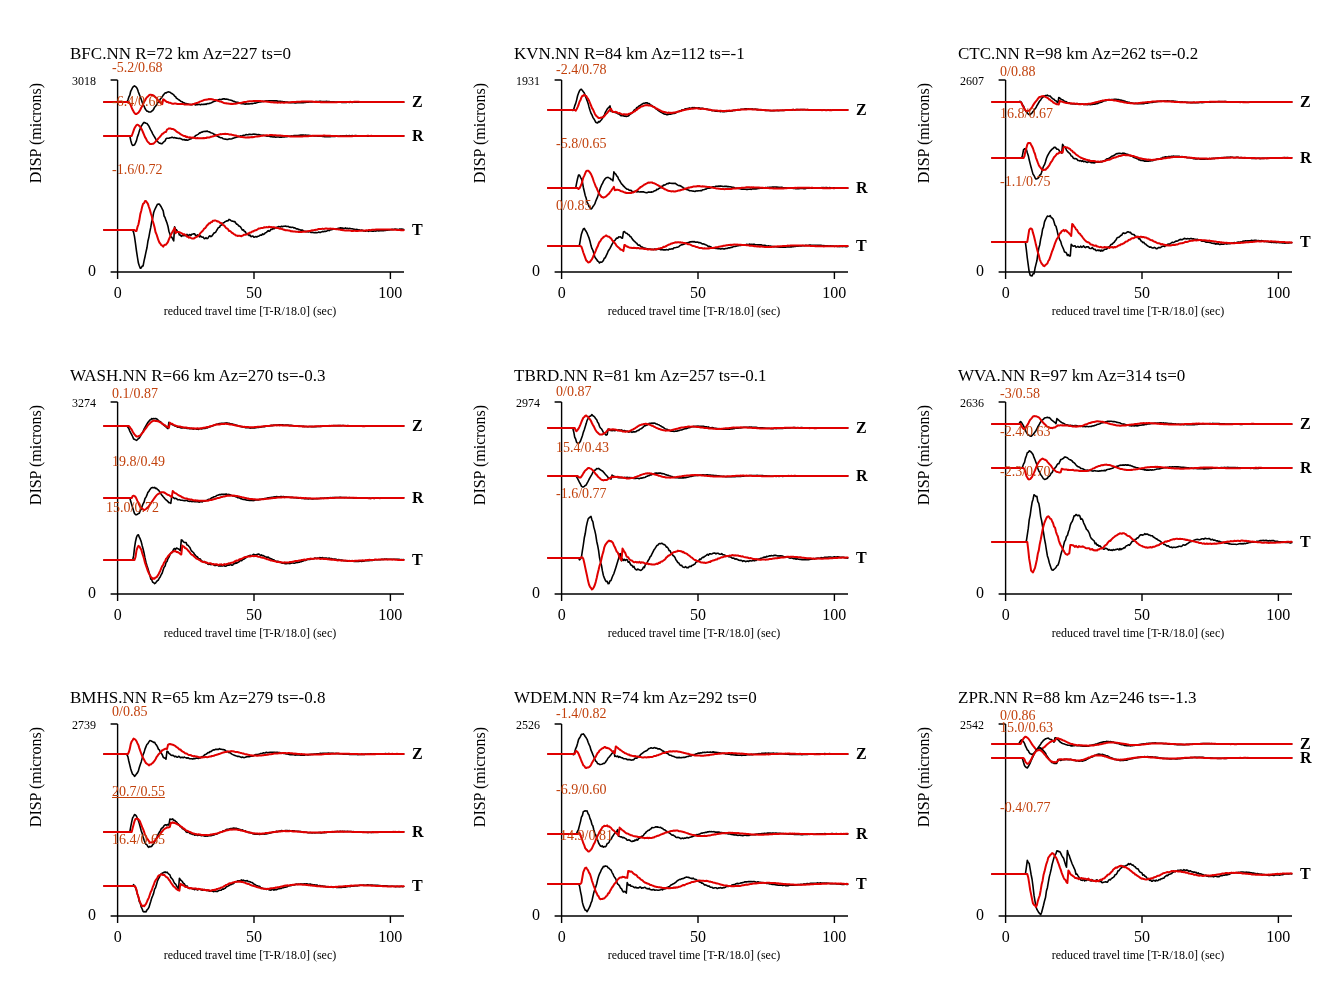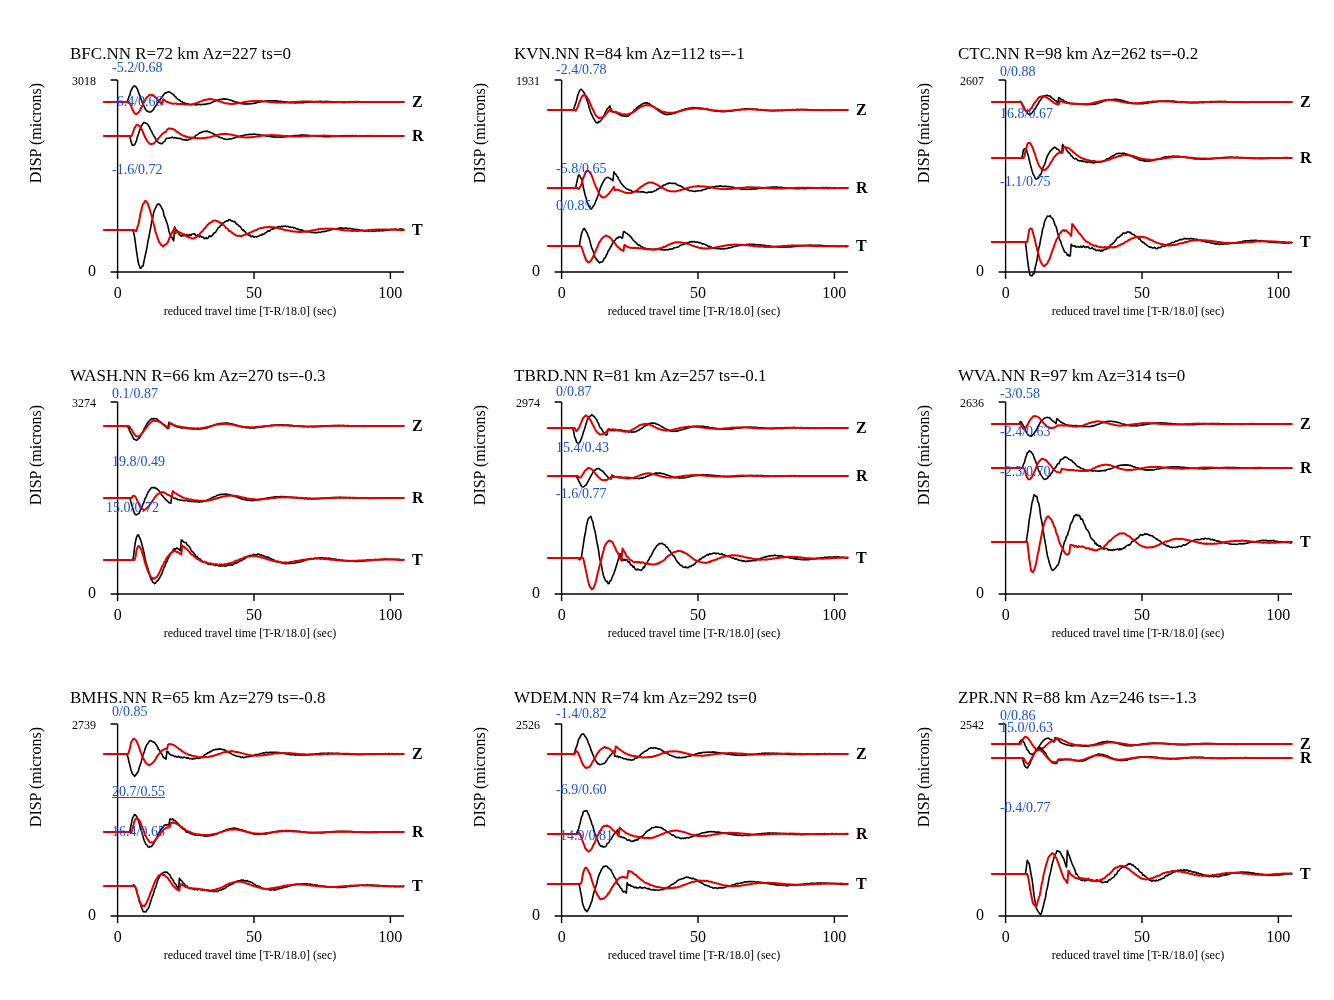--- a/index.html
+++ b/index.html
@@ -95,21 +95,21 @@
   }
   .comp-label {
     position: absolute;
     font-size: 16px;
     font-weight: bold;
     font-family: "Liberation Serif", serif;
   }
   .annot {
     position: absolute;
     font-size: 14px;
-    color: #1d4ed8;
+    color: #c2410c;
     font-family: "Liberation Serif", serif;
     white-space: nowrap;
   }
   .axis-line {
     stroke: #000000;
     stroke-width: 1.4;
     fill: none;
   }
   .trace-obs {
     stroke: #000000;
@@ -173,21 +173,21 @@
           <path d="M0.0 30.0 L1.0 30.0 L1.9 30.0 L2.9 29.9 L3.8 30.0 L4.8 30.0 L5.7 30.0 L6.7 30.0 L7.6 30.0 L8.6 30.1 L9.5 30.0 L10.5 30.0 L11.5 30.0 L12.4 30.1 L13.4 30.0 L14.3 30.1 L15.3 30.0 L16.2 30.0 L17.2 30.0 L18.1 30.0 L19.1 30.0 L20.0 30.0 L21.0 30.0 L22.0 30.0 L22.9 30.1 L23.9 30.0 L24.8 30.0 L25.8 29.9 L26.7 30.0 L27.7 30.6 L28.6 29.2 L29.6 27.1 L30.5 25.0 L31.5 21.8 L32.5 20.1 L33.4 17.4 L34.4 15.7 L35.3 15.7 L36.3 14.7 L37.2 15.6 L38.2 16.0 L39.1 17.6 L40.1 18.9 L41.0 20.5 L42.0 23.0 L43.0 25.4 L43.9 27.9 L44.9 29.4 L45.8 31.3 L46.8 33.7 L47.7 35.2 L48.7 36.2 L49.6 37.0 L50.6 38.1 L51.5 38.1 L52.5 37.8 L53.5 37.6 L54.4 37.3 L55.4 37.0 L56.3 36.2 L57.3 34.8 L58.2 33.8 L59.2 33.0 L60.1 31.7 L61.1 30.7 L62.0 29.3 L63.0 28.7 L64.0 31.4 L64.9 31.6 L65.9 32.1 L66.8 31.9 L67.8 31.8 L68.7 32.2 L69.7 32.8 L70.6 33.2 L71.6 33.0 L72.5 33.5 L73.5 34.1 L74.5 34.4 L75.4 34.3 L76.4 34.2 L77.3 34.6 L78.3 34.3 L79.2 34.8 L80.2 34.1 L81.1 33.8 L82.1 33.7 L83.0 33.1 L84.0 33.0 L85.0 32.2 L85.9 31.6 L86.9 31.3 L87.8 30.1 L88.8 29.9 L89.7 28.8 L90.7 28.2 L91.6 27.9 L92.6 26.9 L93.5 26.5 L94.5 26.3 L95.5 25.8 L96.4 25.4 L97.4 25.2 L98.3 25.2 L99.3 25.0 L100.2 25.5 L101.2 25.4 L102.1 25.6 L103.1 25.8 L104.0 26.1 L105.0 26.7 L106.0 26.9 L106.9 27.6 L107.9 28.3 L108.8 28.5 L109.8 29.3 L110.7 29.5 L111.7 30.2 L112.6 30.6 L113.6 31.3 L114.5 31.5 L115.5 32.0 L116.5 32.1 L117.4 32.2 L118.4 32.5 L119.3 33.0 L120.3 32.6 L121.2 32.7 L122.2 32.8 L123.1 33.0 L124.1 32.8 L125.0 32.7 L126.0 32.5 L127.0 32.4 L127.9 32.2 L128.9 32.0 L129.8 31.6 L130.8 31.6 L131.7 31.3 L132.7 31.1 L133.6 30.7 L134.6 30.3 L135.5 30.3 L136.5 29.9 L137.5 29.8 L138.4 29.6 L139.4 29.2 L140.3 29.3 L141.3 29.1 L142.2 29.0 L143.2 28.6 L144.1 28.7 L145.1 28.7 L146.0 28.4 L147.0 28.4 L148.0 28.3 L148.9 28.3 L149.9 28.4 L150.8 28.7 L151.8 28.7 L152.7 28.9 L153.7 28.7 L154.6 28.7 L155.6 28.8 L156.5 29.0 L157.5 29.1 L158.5 29.4 L159.4 29.4 L160.4 29.6 L161.3 29.9 L162.3 29.8 L163.2 29.9 L164.2 30.3 L165.1 30.4 L166.1 30.5 L167.0 30.4 L168.0 30.5 L169.0 30.6 L169.9 30.7 L170.9 30.9 L171.8 30.8 L172.8 30.8 L173.7 31.0 L174.7 31.1 L175.6 30.9 L176.6 31.0 L177.5 31.0 L178.5 30.8 L179.5 30.8 L180.4 30.8 L181.4 30.6 L182.3 30.7 L183.3 30.7 L184.2 30.4 L185.2 30.3 L186.1 30.3 L187.1 30.2 L188.0 30.1 L189.0 30.0 L190.0 29.8 L190.9 29.9 L191.9 29.8 L192.8 29.7 L193.8 29.6 L194.7 29.5 L195.7 29.6 L196.6 29.5 L197.6 29.4 L198.5 29.4 L199.5 29.3 L200.5 29.3 L201.4 29.3 L202.4 29.3 L203.3 29.3 L204.3 29.4 L205.2 29.4 L206.2 29.6 L207.1 29.6 L208.1 29.5 L209.0 29.7 L210.0 29.8 L211.0 29.8 L211.9 29.8 L212.9 29.8 L213.8 30.0 L214.8 30.1 L215.7 30.1 L216.7 30.2 L217.6 30.1 L218.6 30.2 L219.5 30.2 L220.5 30.3 L221.5 30.4 L222.4 30.4 L223.4 30.4 L224.3 30.4 L225.3 30.4 L226.2 30.4 L227.2 30.4 L228.1 30.4 L229.1 30.3 L230.0 30.3 L231.0 30.4 L232.0 30.3 L232.9 30.2 L233.9 30.2 L234.8 30.3 L235.8 30.2 L236.7 30.2 L237.7 30.1 L238.6 30.1 L239.6 30.1 L240.5 30.1 L241.5 29.9 L242.5 29.9 L243.4 29.9 L244.4 29.8 L245.3 29.8 L246.3 29.9 L247.2 29.9 L248.2 29.8 L249.1 29.8 L250.1 29.8 L251.0 29.8 L252.0 29.7 L253.0 29.7 L253.9 29.8 L254.9 29.8 L255.8 29.8 L256.8 29.7 L257.7 29.8 L258.7 29.8 L259.6 29.8 L260.6 29.9 L261.5 29.9 L262.5 29.9 L263.5 30.0 L264.4 30.0 L265.4 30.0 L266.3 30.0 L267.3 30.0 L268.2 30.0 L269.2 30.0 L270.1 30.1 L271.1 30.1 L272.0 30.1 L273.0 30.1 L274.0 30.2 L274.9 30.1 L275.9 30.1 L276.8 30.1 L277.8 30.2 L278.7 30.2 L279.7 30.1 L280.6 30.1 L281.6 30.2 L282.5 30.1 L283.5 30.2 L284.5 30.1 L285.4 30.1 L286.4 30.1 L287.3 30.0 L288.3 30.0 L289.2 30.1 L290.2 30.0 L291.1 30.0 L292.1 30.0 L293.0 30.0 L294.0 30.0 L295.0 30.0 L295.9 29.9 L296.9 29.9 L297.8 29.9 L298.8 29.9 L299.7 29.9" class="trace-syn"></path>
           <path d="M0.0 107.9 L1.0 107.9 L1.9 108.1 L2.9 108.0 L3.8 107.9 L4.8 107.9 L5.7 107.9 L6.7 108.0 L7.6 108.1 L8.6 108.0 L9.5 107.9 L10.5 107.9 L11.5 108.0 L12.4 108.1 L13.4 108.1 L14.3 108.1 L15.3 108.0 L16.2 108.1 L17.2 108.0 L18.1 108.0 L19.1 108.0 L20.0 107.9 L21.0 108.1 L22.0 108.1 L22.9 108.0 L23.9 108.0 L24.8 107.9 L25.8 108.1 L26.7 108.0 L27.7 107.9 L28.6 103.1 L29.6 98.5 L30.5 95.1 L31.5 95.0 L32.5 97.3 L33.4 98.8 L34.4 101.9 L35.3 107.2 L36.3 111.5 L37.2 115.4 L38.2 118.3 L39.1 122.4 L40.1 123.9 L41.0 126.7 L42.0 127.5 L43.0 129.0 L43.9 128.3 L44.9 126.6 L45.8 125.4 L46.8 123.9 L47.7 121.3 L48.7 118.9 L49.6 116.9 L50.6 113.4 L51.5 110.7 L52.5 107.6 L53.5 105.2 L54.4 103.7 L55.4 101.4 L56.3 99.9 L57.3 98.6 L58.2 97.7 L59.2 97.5 L60.1 97.4 L61.1 97.9 L62.0 98.3 L63.0 99.4 L64.0 99.6 L64.9 100.9 L65.9 91.8 L66.8 93.3 L67.8 94.1 L68.7 95.9 L69.7 96.8 L70.6 99.1 L71.6 100.5 L72.5 102.1 L73.5 103.8 L74.5 104.7 L75.4 105.9 L76.4 106.9 L77.3 107.8 L78.3 108.6 L79.2 109.3 L80.2 109.2 L81.1 110.1 L82.1 110.3 L83.0 110.2 L84.0 111.4 L85.0 111.5 L85.9 111.9 L86.9 111.4 L87.8 111.0 L88.8 112.0 L89.7 111.3 L90.7 111.8 L91.6 112.0 L92.6 111.9 L93.5 111.9 L94.5 111.9 L95.5 111.8 L96.4 112.3 L97.4 112.5 L98.3 112.8 L99.3 112.6 L100.2 112.1 L101.2 112.1 L102.1 112.2 L103.1 111.9 L104.0 112.1 L105.0 111.7 L106.0 111.1 L106.9 110.7 L107.9 110.5 L108.8 109.3 L109.8 109.5 L110.7 108.7 L111.7 108.0 L112.6 107.7 L113.6 106.4 L114.5 106.4 L115.5 105.1 L116.5 105.1 L117.4 104.8 L118.4 104.0 L119.3 103.6 L120.3 103.8 L121.2 102.9 L122.2 103.3 L123.1 103.2 L124.1 103.5 L125.0 103.3 L126.0 103.6 L127.0 103.3 L127.9 103.8 L128.9 104.5 L129.8 105.1 L130.8 105.6 L131.7 105.5 L132.7 106.0 L133.6 106.7 L134.6 107.0 L135.5 108.2 L136.5 108.2 L137.5 109.2 L138.4 109.4 L139.4 109.7 L140.3 110.0 L141.3 110.6 L142.2 110.8 L143.2 110.8 L144.1 111.0 L145.1 111.1 L146.0 111.3 L147.0 111.5 L148.0 110.9 L148.9 111.0 L149.9 110.9 L150.8 110.8 L151.8 110.8 L152.7 110.5 L153.7 110.6 L154.6 109.7 L155.6 109.7 L156.5 109.5 L157.5 109.1 L158.5 109.0 L159.4 108.2 L160.4 108.3 L161.3 108.2 L162.3 108.0 L163.2 107.5 L164.2 107.1 L165.1 106.7 L166.1 107.0 L167.0 106.8 L168.0 106.2 L169.0 106.2 L169.9 106.2 L170.9 106.0 L171.8 106.3 L172.8 105.9 L173.7 106.2 L174.7 106.4 L175.6 106.5 L176.6 106.3 L177.5 106.4 L178.5 106.4 L179.5 106.6 L180.4 106.5 L181.4 106.7 L182.3 106.8 L183.3 107.0 L184.2 107.3 L185.2 107.4 L186.1 107.6 L187.1 108.0 L188.0 108.2 L189.0 108.1 L190.0 108.4 L190.9 108.5 L191.9 108.7 L192.8 108.9 L193.8 109.1 L194.7 109.0 L195.7 109.1 L196.6 109.2 L197.6 109.2 L198.5 109.4 L199.5 109.4 L200.5 109.3 L201.4 109.3 L202.4 109.1 L203.3 109.4 L204.3 108.9 L205.2 108.9 L206.2 108.9 L207.1 108.7 L208.1 108.9 L209.0 108.8 L210.0 108.4 L211.0 108.5 L211.9 108.2 L212.9 108.3 L213.8 108.1 L214.8 108.1 L215.7 107.9 L216.7 107.9 L217.6 107.5 L218.6 107.7 L219.5 107.4 L220.5 107.6 L221.5 107.4 L222.4 107.4 L223.4 107.2 L224.3 107.1 L225.3 107.1 L226.2 107.0 L227.2 107.0 L228.1 107.1 L229.1 107.1 L230.0 107.4 L231.0 107.3 L232.0 107.5 L232.9 107.4 L233.9 107.4 L234.8 107.6 L235.8 107.7 L236.7 107.7 L237.7 107.7 L238.6 108.0 L239.6 107.8 L240.5 108.0 L241.5 108.0 L242.5 108.2 L243.4 108.3 L244.4 108.3 L245.3 108.4 L246.3 108.3 L247.2 108.6 L248.2 108.4 L249.1 108.6 L250.1 108.6 L251.0 108.6 L252.0 108.5 L253.0 108.5 L253.9 108.5 L254.9 108.4 L255.8 108.6 L256.8 108.5 L257.7 108.6 L258.7 108.3 L259.6 108.2 L260.6 108.3 L261.5 108.2 L262.5 108.2 L263.5 108.0 L264.4 108.1 L265.4 108.2 L266.3 108.0 L267.3 108.0 L268.2 107.9 L269.2 108.0 L270.1 107.8 L271.1 107.9 L272.0 107.7 L273.0 107.8 L274.0 107.6 L274.9 107.8 L275.9 107.6 L276.8 107.7 L277.8 107.6 L278.7 107.6 L279.7 107.7 L280.6 107.7 L281.6 107.6 L282.5 107.7 L283.5 107.7 L284.5 107.7 L285.4 107.8 L286.4 107.9 L287.3 107.8 L288.3 107.9 L289.2 107.9 L290.2 107.9 L291.1 108.0 L292.1 107.9 L293.0 107.9 L294.0 108.0 L295.0 108.0 L295.9 108.2 L296.9 108.1 L297.8 108.2 L298.8 108.0 L299.7 108.1" class="trace-obs"></path>
           <path d="M0.0 108.1 L1.0 108.0 L1.9 108.0 L2.9 107.9 L3.8 108.0 L4.8 108.1 L5.7 108.0 L6.7 108.0 L7.6 107.9 L8.6 108.0 L9.5 108.0 L10.5 108.0 L11.5 108.0 L12.4 108.0 L13.4 107.9 L14.3 107.9 L15.3 108.1 L16.2 108.0 L17.2 108.0 L18.1 108.0 L19.1 108.0 L20.0 108.0 L21.0 108.0 L22.0 108.0 L22.9 108.0 L23.9 108.0 L24.8 108.0 L25.8 108.0 L26.7 108.0 L27.7 107.9 L28.6 108.0 L29.6 108.0 L30.5 109.0 L31.5 108.2 L32.5 106.3 L33.4 104.4 L34.4 100.9 L35.3 97.6 L36.3 95.6 L37.2 93.4 L38.2 91.1 L39.1 90.8 L40.1 90.7 L41.0 91.3 L42.0 92.7 L43.0 94.1 L43.9 96.1 L44.9 98.7 L45.8 101.5 L46.8 104.0 L47.7 106.4 L48.7 108.1 L49.6 110.3 L50.6 112.5 L51.5 114.5 L52.5 115.4 L53.5 117.0 L54.4 117.1 L55.4 117.7 L56.3 117.2 L57.3 116.9 L58.2 116.2 L59.2 115.3 L60.1 114.3 L61.1 113.7 L62.0 112.1 L63.0 111.1 L64.0 109.4 L64.9 108.4 L65.9 106.9 L66.8 110.2 L67.8 110.0 L68.7 109.7 L69.7 109.8 L70.6 110.1 L71.6 110.3 L72.5 111.1 L73.5 111.3 L74.5 111.5 L75.4 111.9 L76.4 112.5 L77.3 112.5 L78.3 113.0 L79.2 112.9 L80.2 113.1 L81.1 112.9 L82.1 112.8 L83.0 113.0 L84.0 112.5 L85.0 112.5 L85.9 112.1 L86.9 111.4 L87.8 111.2 L88.8 110.3 L89.7 109.8 L90.7 108.7 L91.6 108.2 L92.6 107.0 L93.5 106.8 L94.5 105.9 L95.5 105.4 L96.4 104.5 L97.4 104.2 L98.3 103.7 L99.3 103.1 L100.2 102.5 L101.2 102.7 L102.1 102.5 L103.1 102.5 L104.0 102.4 L105.0 103.1 L106.0 103.2 L106.9 103.6 L107.9 104.1 L108.8 104.6 L109.8 105.1 L110.7 105.8 L111.7 106.2 L112.6 106.5 L113.6 107.4 L114.5 108.1 L115.5 108.2 L116.5 109.2 L117.4 109.3 L118.4 110.0 L119.3 110.3 L120.3 110.8 L121.2 111.0 L122.2 111.1 L123.1 111.4 L124.1 111.2 L125.0 111.2 L126.0 111.5 L127.0 111.5 L127.9 111.2 L128.9 111.0 L129.8 110.7 L130.8 110.4 L131.7 110.5 L132.7 110.0 L133.6 109.9 L134.6 109.5 L135.5 109.4 L136.5 109.0 L137.5 108.8 L138.4 108.2 L139.4 108.3 L140.3 107.6 L141.3 107.7 L142.2 107.3 L143.2 107.3 L144.1 107.1 L145.1 106.6 L146.0 106.5 L147.0 106.5 L148.0 106.6 L148.9 106.3 L149.9 106.1 L150.8 106.3 L151.8 106.1 L152.7 106.4 L153.7 106.4 L154.6 106.3 L155.6 106.4 L156.5 106.4 L157.5 106.7 L158.5 106.7 L159.4 106.9 L160.4 107.0 L161.3 107.1 L162.3 107.3 L163.2 107.5 L164.2 107.6 L165.1 107.8 L166.1 107.9 L167.0 108.1 L168.0 108.4 L169.0 108.5 L169.9 108.6 L170.9 108.8 L171.8 108.7 L172.8 108.9 L173.7 108.9 L174.7 108.9 L175.6 109.0 L176.6 109.2 L177.5 109.1 L178.5 109.1 L179.5 109.1 L180.4 109.0 L181.4 108.9 L182.3 109.1 L183.3 108.9 L184.2 108.8 L185.2 108.6 L186.1 108.6 L187.1 108.5 L188.0 108.5 L189.0 108.2 L190.0 108.2 L190.9 108.1 L191.9 108.0 L192.8 108.0 L193.8 107.7 L194.7 107.8 L195.7 107.7 L196.6 107.7 L197.6 107.5 L198.5 107.3 L199.5 107.3 L200.5 107.3 L201.4 107.2 L202.4 107.4 L203.3 107.2 L204.3 107.4 L205.2 107.2 L206.2 107.4 L207.1 107.4 L208.1 107.4 L209.0 107.5 L210.0 107.4 L211.0 107.5 L211.9 107.7 L212.9 107.7 L213.8 107.7 L214.8 107.7 L215.7 107.9 L216.7 108.0 L217.6 108.0 L218.6 108.0 L219.5 108.0 L220.5 108.1 L221.5 108.3 L222.4 108.2 L223.4 108.3 L224.3 108.2 L225.3 108.4 L226.2 108.4 L227.2 108.3 L228.1 108.4 L229.1 108.4 L230.0 108.5 L231.0 108.4 L232.0 108.4 L232.9 108.3 L233.9 108.4 L234.8 108.3 L235.8 108.4 L236.7 108.3 L237.7 108.3 L238.6 108.3 L239.6 108.1 L240.5 108.1 L241.5 108.0 L242.5 108.1 L243.4 108.1 L244.4 108.0 L245.3 107.9 L246.3 108.0 L247.2 107.8 L248.2 107.9 L249.1 107.8 L250.1 107.7 L251.0 107.8 L252.0 107.7 L253.0 107.7 L253.9 107.7 L254.9 107.8 L255.8 107.7 L256.8 107.8 L257.7 107.7 L258.7 107.8 L259.6 107.8 L260.6 107.8 L261.5 107.8 L262.5 107.9 L263.5 107.8 L264.4 107.8 L265.4 107.9 L266.3 107.9 L267.3 107.9 L268.2 108.0 L269.2 108.0 L270.1 108.0 L271.1 108.0 L272.0 108.0 L273.0 108.1 L274.0 108.1 L274.9 108.2 L275.9 108.1 L276.8 108.2 L277.8 108.1 L278.7 108.2 L279.7 108.2 L280.6 108.1 L281.6 108.2 L282.5 108.2 L283.5 108.1 L284.5 108.1 L285.4 108.2 L286.4 108.2 L287.3 108.1 L288.3 108.1 L289.2 108.0 L290.2 108.1 L291.1 108.1 L292.1 108.0 L293.0 108.1 L294.0 108.1 L295.0 108.0 L295.9 107.9 L296.9 107.9 L297.8 108.0 L298.8 108.0 L299.7 107.9" class="trace-syn"></path>
           <path d="M0.0 165.9 L1.0 166.0 L1.9 166.1 L2.9 166.0 L3.8 166.1 L4.8 165.9 L5.7 166.0 L6.7 166.0 L7.6 166.1 L8.6 165.9 L9.5 166.0 L10.5 166.1 L11.5 166.1 L12.4 166.0 L13.4 166.0 L14.3 166.0 L15.3 166.1 L16.2 166.0 L17.2 166.1 L18.1 166.0 L19.1 165.9 L20.0 166.0 L21.0 165.9 L22.0 166.0 L22.9 166.0 L23.9 166.0 L24.8 166.0 L25.8 166.0 L26.7 166.1 L27.7 166.0 L28.6 166.0 L29.6 165.9 L30.5 165.9 L31.5 165.0 L32.5 158.8 L33.4 154.2 L34.4 151.3 L35.3 149.0 L36.3 148.4 L37.2 150.0 L38.2 151.5 L39.1 153.2 L40.1 155.7 L41.0 157.9 L42.0 161.3 L43.0 165.6 L43.9 168.4 L44.9 170.3 L45.8 173.2 L46.8 176.9 L47.7 178.4 L48.7 179.5 L49.6 181.0 L50.6 181.6 L51.5 183.0 L52.5 182.0 L53.5 182.3 L54.4 181.6 L55.4 180.5 L56.3 178.3 L57.3 177.7 L58.2 175.7 L59.2 173.7 L60.1 171.3 L61.1 169.8 L62.0 168.4 L63.0 166.4 L64.0 164.4 L64.9 162.9 L65.9 160.9 L66.8 160.6 L67.8 159.1 L68.7 158.1 L69.7 158.2 L70.6 156.9 L71.6 157.0 L72.5 156.8 L73.5 157.9 L74.5 158.1 L75.4 152.0 L76.4 151.5 L77.3 152.6 L78.3 153.3 L79.2 153.6 L80.2 154.8 L81.1 154.8 L82.1 156.5 L83.0 156.8 L84.0 158.6 L85.0 159.9 L85.9 160.9 L86.9 161.7 L87.8 162.6 L88.8 163.3 L89.7 164.7 L90.7 165.2 L91.6 165.1 L92.6 166.4 L93.5 167.2 L94.5 167.1 L95.5 168.2 L96.4 168.0 L97.4 168.2 L98.3 168.7 L99.3 168.9 L100.2 169.1 L101.2 169.0 L102.1 169.0 L103.1 169.5 L104.0 169.3 L105.0 169.6 L106.0 169.5 L106.9 168.9 L107.9 169.7 L108.8 169.5 L109.8 169.2 L110.7 169.1 L111.7 169.2 L112.6 169.8 L113.6 169.5 L114.5 169.8 L115.5 169.9 L116.5 169.9 L117.4 169.9 L118.4 169.6 L119.3 169.8 L120.3 169.9 L121.2 169.1 L122.2 169.3 L123.1 169.0 L124.1 168.7 L125.0 168.9 L126.0 167.8 L127.0 167.7 L127.9 167.5 L128.9 167.2 L129.8 167.1 L130.8 166.7 L131.7 165.7 L132.7 165.3 L133.6 164.7 L134.6 164.7 L135.5 164.3 L136.5 164.0 L137.5 163.4 L138.4 162.8 L139.4 163.1 L140.3 162.5 L141.3 162.3 L142.2 161.7 L143.2 161.9 L144.1 161.6 L145.1 162.0 L146.0 161.5 L147.0 162.2 L148.0 162.1 L148.9 162.3 L149.9 162.0 L150.8 162.8 L151.8 162.6 L152.7 162.9 L153.7 163.5 L154.6 164.0 L155.6 163.9 L156.5 164.3 L157.5 164.8 L158.5 165.1 L159.4 165.7 L160.4 166.6 L161.3 166.3 L162.3 166.7 L163.2 167.1 L164.2 167.8 L165.1 168.1 L166.1 167.9 L167.0 168.3 L168.0 168.5 L169.0 168.5 L169.9 168.6 L170.9 168.6 L171.8 168.8 L172.8 169.1 L173.7 168.8 L174.7 168.6 L175.6 169.0 L176.6 168.9 L177.5 168.5 L178.5 168.5 L179.5 168.4 L180.4 167.9 L181.4 167.9 L182.3 167.7 L183.3 167.3 L184.2 167.4 L185.2 166.7 L186.1 166.5 L187.1 166.4 L188.0 166.2 L189.0 165.9 L190.0 165.8 L190.9 165.6 L191.9 165.3 L192.8 165.4 L193.8 165.1 L194.7 164.8 L195.7 164.9 L196.6 164.8 L197.6 164.9 L198.5 164.3 L199.5 164.5 L200.5 164.6 L201.4 164.1 L202.4 164.5 L203.3 164.3 L204.3 164.5 L205.2 164.2 L206.2 164.4 L207.1 164.6 L208.1 164.7 L209.0 164.7 L210.0 164.9 L211.0 164.9 L211.9 164.9 L212.9 164.8 L213.8 165.1 L214.8 165.3 L215.7 165.6 L216.7 165.3 L217.6 165.6 L218.6 166.0 L219.5 166.0 L220.5 165.8 L221.5 166.3 L222.4 166.0 L223.4 166.4 L224.3 166.5 L225.3 166.6 L226.2 166.5 L227.2 166.7 L228.1 166.7 L229.1 166.9 L230.0 167.0 L231.0 167.1 L232.0 167.2 L232.9 167.1 L233.9 166.9 L234.8 167.2 L235.8 167.1 L236.7 166.9 L237.7 167.1 L238.6 167.0 L239.6 166.8 L240.5 166.9 L241.5 167.0 L242.5 166.9 L243.4 166.9 L244.4 166.6 L245.3 166.6 L246.3 166.5 L247.2 166.5 L248.2 166.2 L249.1 166.3 L250.1 166.1 L251.0 166.0 L252.0 165.8 L253.0 166.1 L253.9 165.7 L254.9 165.6 L255.8 165.7 L256.8 165.6 L257.7 165.3 L258.7 165.5 L259.6 165.5 L260.6 165.4 L261.5 165.1 L262.5 165.1 L263.5 165.4 L264.4 165.3 L265.4 165.4 L266.3 165.4 L267.3 165.2 L268.2 165.3 L269.2 165.4 L270.1 165.3 L271.1 165.2 L272.0 165.4 L273.0 165.4 L274.0 165.5 L274.9 165.7 L275.9 165.6 L276.8 165.7 L277.8 165.7 L278.7 165.9 L279.7 165.8 L280.6 166.0 L281.6 166.1 L282.5 165.9 L283.5 166.0 L284.5 166.1 L285.4 166.1 L286.4 166.4 L287.3 166.3 L288.3 166.3 L289.2 166.4 L290.2 166.5 L291.1 166.4 L292.1 166.6 L293.0 166.3 L294.0 166.6 L295.0 166.5 L295.9 166.5 L296.9 166.4 L297.8 166.6 L298.8 166.6 L299.7 166.4" class="trace-obs"></path>
           <path d="M0.0 165.9 L1.0 166.0 L1.9 166.0 L2.9 166.0 L3.8 166.0 L4.8 166.0 L5.7 166.0 L6.7 166.0 L7.6 166.1 L8.6 166.0 L9.5 166.0 L10.5 166.0 L11.5 166.0 L12.4 165.9 L13.4 166.0 L14.3 166.0 L15.3 166.0 L16.2 166.0 L17.2 166.0 L18.1 166.0 L19.1 166.0 L20.0 166.0 L21.0 166.0 L22.0 166.0 L22.9 165.9 L23.9 166.0 L24.8 166.0 L25.8 166.0 L26.7 166.0 L27.7 166.0 L28.6 166.0 L29.6 166.0 L30.5 166.0 L31.5 166.1 L32.5 166.0 L33.4 166.7 L34.4 169.5 L35.3 172.5 L36.3 175.2 L37.2 177.6 L38.2 180.4 L39.1 181.1 L40.1 182.5 L41.0 182.2 L42.0 181.8 L43.0 180.4 L43.9 179.3 L44.9 177.2 L45.8 175.0 L46.8 172.9 L47.7 170.8 L48.7 168.2 L49.6 166.6 L50.6 163.8 L51.5 162.0 L52.5 160.9 L53.5 159.0 L54.4 158.2 L55.4 157.2 L56.3 156.6 L57.3 156.0 L58.2 155.4 L59.2 156.2 L60.1 156.5 L61.1 156.8 L62.0 157.7 L63.0 158.3 L64.0 159.9 L64.9 161.2 L65.9 161.7 L66.8 163.1 L67.8 164.4 L68.7 165.9 L69.7 166.9 L70.6 167.5 L71.6 168.4 L72.5 169.5 L73.5 169.8 L74.5 170.1 L75.4 171.1 L76.4 164.9 L77.3 165.2 L78.3 166.3 L79.2 166.5 L80.2 167.0 L81.1 167.4 L82.1 167.8 L83.0 167.8 L84.0 168.0 L85.0 167.9 L85.9 167.8 L86.9 167.9 L87.8 168.1 L88.8 168.3 L89.7 168.0 L90.7 168.0 L91.6 168.6 L92.6 168.4 L93.5 168.2 L94.5 168.6 L95.5 168.8 L96.4 169.0 L97.4 168.9 L98.3 168.8 L99.3 169.4 L100.2 169.5 L101.2 169.2 L102.1 169.2 L103.1 169.6 L104.0 169.6 L105.0 169.5 L106.0 169.4 L106.9 169.6 L107.9 169.3 L108.8 169.1 L109.8 168.9 L110.7 168.5 L111.7 168.4 L112.6 168.1 L113.6 168.0 L114.5 167.7 L115.5 166.8 L116.5 166.9 L117.4 166.5 L118.4 166.0 L119.3 165.4 L120.3 164.9 L121.2 164.5 L122.2 164.3 L123.1 163.6 L124.1 163.6 L125.0 163.0 L126.0 162.9 L127.0 162.5 L127.9 162.3 L128.9 162.6 L129.8 162.2 L130.8 162.3 L131.7 162.5 L132.7 162.3 L133.6 162.7 L134.6 162.6 L135.5 162.9 L136.5 163.0 L137.5 163.2 L138.4 163.4 L139.4 164.0 L140.3 164.3 L141.3 164.2 L142.2 164.6 L143.2 165.1 L144.1 165.6 L145.1 166.0 L146.0 166.1 L147.0 166.4 L148.0 167.0 L148.9 167.1 L149.9 167.3 L150.8 167.7 L151.8 168.0 L152.7 168.0 L153.7 168.0 L154.6 168.4 L155.6 168.5 L156.5 168.3 L157.5 168.6 L158.5 168.6 L159.4 168.4 L160.4 168.2 L161.3 168.4 L162.3 168.0 L163.2 168.0 L164.2 168.1 L165.1 167.9 L166.1 167.7 L167.0 167.5 L168.0 167.2 L169.0 167.2 L169.9 167.0 L170.9 166.7 L171.8 166.6 L172.8 166.4 L173.7 166.2 L174.7 166.0 L175.6 165.7 L176.6 165.7 L177.5 165.6 L178.5 165.3 L179.5 165.2 L180.4 165.1 L181.4 165.1 L182.3 164.8 L183.3 165.0 L184.2 164.7 L185.2 164.8 L186.1 164.6 L187.1 164.6 L188.0 164.7 L189.0 164.6 L190.0 164.8 L190.9 164.7 L191.9 164.7 L192.8 164.7 L193.8 165.0 L194.7 165.0 L195.7 164.9 L196.6 165.0 L197.6 165.1 L198.5 165.3 L199.5 165.3 L200.5 165.3 L201.4 165.7 L202.4 165.7 L203.3 165.7 L204.3 165.8 L205.2 165.9 L206.2 166.2 L207.1 166.1 L208.1 166.3 L209.0 166.4 L210.0 166.3 L211.0 166.6 L211.9 166.7 L212.9 166.5 L213.8 166.6 L214.8 166.7 L215.7 166.8 L216.7 166.9 L217.6 166.9 L218.6 166.9 L219.5 167.0 L220.5 166.9 L221.5 166.8 L222.4 166.9 L223.4 166.9 L224.3 166.8 L225.3 166.7 L226.2 166.7 L227.2 166.6 L228.1 166.5 L229.1 166.5 L230.0 166.3 L231.0 166.4 L232.0 166.2 L232.9 166.2 L233.9 166.2 L234.8 166.1 L235.8 166.0 L236.7 165.9 L237.7 165.9 L238.6 165.9 L239.6 165.6 L240.5 165.8 L241.5 165.7 L242.5 165.5 L243.4 165.6 L244.4 165.4 L245.3 165.5 L246.3 165.5 L247.2 165.5 L248.2 165.5 L249.1 165.5 L250.1 165.4 L251.0 165.4 L252.0 165.6 L253.0 165.4 L253.9 165.6 L254.9 165.5 L255.8 165.6 L256.8 165.7 L257.7 165.7 L258.7 165.6 L259.6 165.8 L260.6 165.7 L261.5 165.7 L262.5 165.9 L263.5 166.0 L264.4 165.9 L265.4 166.0 L266.3 166.1 L267.3 166.2 L268.2 166.1 L269.2 166.2 L270.1 166.2 L271.1 166.2 L272.0 166.3 L273.0 166.3 L274.0 166.2 L274.9 166.3 L275.9 166.4 L276.8 166.3 L277.8 166.3 L278.7 166.3 L279.7 166.3 L280.6 166.3 L281.6 166.3 L282.5 166.3 L283.5 166.3 L284.5 166.3 L285.4 166.3 L286.4 166.3 L287.3 166.3 L288.3 166.1 L289.2 166.2 L290.2 166.2 L291.1 166.1 L292.1 166.0 L293.0 166.1 L294.0 166.1 L295.0 166.0 L295.9 166.1 L296.9 165.9 L297.8 165.9 L298.8 165.9 L299.7 165.9" class="trace-syn"></path>
         </svg>
       </div>
       <div class="comp-label" style="left: 412px; top: 69px;">Z</div>
       <div class="annot" style="left: 112px; top: 30px;">-2.4/0.78</div>
       <div class="comp-label" style="left: 412px; top: 147px;">R</div>
-      <div class="annot" style="left: 112px; top: 104px; margin-top: 25px;">-5.8/0.65</div>
+      <div class="annot" style="left: 112px; top: 104px;">-5.8/0.65</div>
       <div class="comp-label" style="left: 412px; top: 205px;">T</div>
       <div class="annot" style="left: 112px; top: 166px;">0/0.85</div>
     </div>
     <div class="panel">
       <div class="panel-title">CTC.NN R=98 km Az=262 ts=-0.2</div>
       <div class="ymax-label">2607</div>
       <div class="yzero-label">0</div>
       <div class="ylabel">DISP (microns)</div>
       <div class="xlabel">reduced travel time [T-R/18.0] (sec)</div>
       <div class="xtick-label" style="left: 117.636px;">0</div>
@@ -310,21 +310,21 @@
           <path d="M0.0 108.1 L1.0 108.0 L1.9 108.0 L2.9 108.0 L3.8 108.0 L4.8 107.9 L5.7 108.1 L6.7 107.9 L7.6 108.0 L8.6 108.0 L9.5 108.1 L10.5 108.0 L11.5 108.1 L12.4 108.0 L13.4 108.0 L14.3 108.0 L15.3 108.0 L16.2 107.9 L17.2 108.0 L18.1 108.0 L19.1 107.9 L20.0 108.0 L21.0 108.1 L22.0 108.0 L22.9 108.0 L23.9 108.0 L24.8 108.0 L25.8 108.0 L26.7 108.0 L27.7 108.0 L28.6 104.3 L29.6 100.6 L30.5 97.2 L31.5 94.9 L32.5 94.7 L33.4 94.6 L34.4 95.3 L35.3 96.3 L36.3 98.3 L37.2 100.6 L38.2 103.2 L39.1 105.2 L40.1 107.9 L41.0 110.7 L42.0 112.3 L43.0 114.6 L43.9 115.5 L44.9 117.2 L45.8 118.3 L46.8 118.4 L47.7 118.3 L48.7 118.5 L49.6 118.0 L50.6 117.0 L51.5 116.1 L52.5 114.5 L53.5 113.3 L54.4 112.2 L55.4 111.3 L56.3 110.0 L57.3 108.2 L58.2 107.6 L59.2 106.0 L60.1 105.2 L61.1 104.5 L62.0 104.1 L63.0 103.3 L64.0 103.6 L64.9 103.3 L65.9 102.9 L66.8 98.8 L67.8 99.0 L68.7 98.3 L69.7 98.9 L70.6 98.8 L71.6 99.4 L72.5 99.6 L73.5 100.4 L74.5 100.9 L75.4 101.2 L76.4 102.2 L77.3 102.6 L78.3 103.4 L79.2 104.3 L80.2 104.7 L81.1 105.5 L82.1 106.4 L83.0 106.7 L84.0 107.1 L85.0 107.7 L85.9 108.0 L86.9 108.4 L87.8 109.0 L88.8 109.4 L89.7 109.5 L90.7 109.9 L91.6 110.0 L92.6 110.3 L93.5 110.4 L94.5 110.2 L95.5 110.6 L96.4 110.6 L97.4 111.0 L98.3 110.9 L99.3 111.1 L100.2 111.1 L101.2 111.1 L102.1 111.0 L103.1 111.1 L104.0 111.2 L105.0 111.1 L106.0 110.8 L106.9 110.5 L107.9 110.4 L108.8 110.2 L109.8 110.1 L110.7 110.0 L111.7 109.7 L112.6 109.6 L113.6 109.4 L114.5 109.0 L115.5 108.6 L116.5 108.2 L117.4 108.1 L118.4 107.8 L119.3 107.3 L120.3 107.2 L121.2 106.6 L122.2 106.4 L123.1 106.3 L124.1 106.2 L125.0 105.8 L126.0 105.7 L127.0 105.4 L127.9 105.7 L128.9 105.4 L129.8 105.5 L130.8 105.6 L131.7 105.6 L132.7 105.6 L133.6 105.7 L134.6 106.1 L135.5 105.9 L136.5 106.4 L137.5 106.6 L138.4 106.8 L139.4 106.9 L140.3 107.0 L141.3 107.5 L142.2 107.8 L143.2 107.8 L144.1 108.3 L145.1 108.4 L146.0 108.6 L147.0 108.7 L148.0 109.0 L148.9 109.2 L149.9 109.2 L150.8 109.5 L151.8 109.4 L152.7 109.5 L153.7 109.6 L154.6 109.7 L155.6 109.6 L156.5 109.7 L157.5 109.7 L158.5 109.4 L159.4 109.6 L160.4 109.4 L161.3 109.1 L162.3 109.1 L163.2 109.0 L164.2 109.0 L165.1 108.8 L166.1 108.6 L167.0 108.5 L168.0 108.2 L169.0 108.2 L169.9 108.1 L170.9 107.9 L171.8 107.7 L172.8 107.6 L173.7 107.7 L174.7 107.5 L175.6 107.3 L176.6 107.4 L177.5 107.3 L178.5 107.3 L179.5 107.0 L180.4 107.1 L181.4 107.2 L182.3 107.1 L183.3 107.2 L184.2 107.2 L185.2 107.2 L186.1 107.1 L187.1 107.1 L188.0 107.3 L189.0 107.4 L190.0 107.3 L190.9 107.4 L191.9 107.5 L192.8 107.6 L193.8 107.8 L194.7 107.8 L195.7 107.7 L196.6 107.8 L197.6 107.9 L198.5 108.1 L199.5 108.2 L200.5 108.1 L201.4 108.3 L202.4 108.3 L203.3 108.4 L204.3 108.5 L205.2 108.5 L206.2 108.5 L207.1 108.4 L208.1 108.6 L209.0 108.6 L210.0 108.6 L211.0 108.5 L211.9 108.6 L212.9 108.4 L213.8 108.4 L214.8 108.4 L215.7 108.5 L216.7 108.3 L217.6 108.4 L218.6 108.3 L219.5 108.3 L220.5 108.1 L221.5 108.3 L222.4 108.2 L223.4 108.0 L224.3 108.0 L225.3 108.1 L226.2 107.9 L227.2 107.9 L228.1 107.8 L229.1 107.8 L230.0 107.9 L231.0 107.7 L232.0 107.7 L232.9 107.7 L233.9 107.6 L234.8 107.7 L235.8 107.7 L236.7 107.6 L237.7 107.7 L238.6 107.6 L239.6 107.8 L240.5 107.7 L241.5 107.7 L242.5 107.7 L243.4 107.7 L244.4 107.7 L245.3 107.8 L246.3 107.8 L247.2 107.8 L248.2 107.9 L249.1 107.9 L250.1 108.0 L251.0 108.0 L252.0 107.9 L253.0 108.0 L253.9 108.0 L254.9 108.1 L255.8 108.0 L256.8 108.1 L257.7 108.1 L258.7 108.2 L259.6 108.1 L260.6 108.2 L261.5 108.2 L262.5 108.2 L263.5 108.2 L264.4 108.2 L265.4 108.2 L266.3 108.2 L267.3 108.2 L268.2 108.1 L269.2 108.1 L270.1 108.2 L271.1 108.1 L272.0 108.2 L273.0 108.1 L274.0 108.2 L274.9 108.1 L275.9 108.0 L276.8 108.0 L277.8 108.1 L278.7 108.0 L279.7 108.0 L280.6 108.0 L281.6 108.0 L282.5 107.9 L283.5 108.0 L284.5 107.9 L285.4 107.9 L286.4 107.9 L287.3 107.9 L288.3 107.9 L289.2 107.8 L290.2 107.9 L291.1 107.8 L292.1 107.9 L293.0 107.9 L294.0 107.9 L295.0 107.8 L295.9 107.9 L296.9 107.9 L297.8 107.9 L298.8 107.9 L299.7 107.9" class="trace-syn"></path>
           <path d="M0.0 162.0 L1.0 162.0 L1.9 162.1 L2.9 161.9 L3.8 162.1 L4.8 161.9 L5.7 161.9 L6.7 161.9 L7.6 162.0 L8.6 161.9 L9.5 161.9 L10.5 162.0 L11.5 161.9 L12.4 162.0 L13.4 161.9 L14.3 162.0 L15.3 162.0 L16.2 162.1 L17.2 162.1 L18.1 161.9 L19.1 162.1 L20.0 162.0 L21.0 162.1 L22.0 162.0 L22.9 161.9 L23.9 162.1 L24.8 162.1 L25.8 162.1 L26.7 162.0 L27.7 161.9 L28.6 162.1 L29.6 160.7 L30.5 161.7 L31.5 163.5 L32.5 166.6 L33.4 170.0 L34.4 172.9 L35.3 177.7 L36.3 179.4 L37.2 183.0 L38.2 185.0 L39.1 187.6 L40.1 187.9 L41.0 187.6 L42.0 188.0 L43.0 185.9 L43.9 185.0 L44.9 183.4 L45.8 180.4 L46.8 177.3 L47.7 174.1 L48.7 171.8 L49.6 169.4 L50.6 165.1 L51.5 163.8 L52.5 160.6 L53.5 156.8 L54.4 154.8 L55.4 153.3 L56.3 150.7 L57.3 149.9 L58.2 149.2 L59.2 148.7 L60.1 148.3 L61.1 147.9 L62.0 148.6 L63.0 148.1 L64.0 149.2 L64.9 150.1 L65.9 150.8 L66.8 153.4 L67.8 154.5 L68.7 155.5 L69.7 157.6 L70.6 159.3 L71.6 160.2 L72.5 161.7 L73.5 163.6 L74.5 165.2 L75.4 154.3 L76.4 155.8 L77.3 156.5 L78.3 157.5 L79.2 159.1 L80.2 159.6 L81.1 161.2 L82.1 162.4 L83.0 161.9 L84.0 163.7 L85.0 164.4 L85.9 164.1 L86.9 164.4 L87.8 164.5 L88.8 165.1 L89.7 165.1 L90.7 165.7 L91.6 164.7 L92.6 165.4 L93.5 166.0 L94.5 165.4 L95.5 165.1 L96.4 165.4 L97.4 165.8 L98.3 166.3 L99.3 166.1 L100.2 165.5 L101.2 166.1 L102.1 166.4 L103.1 166.0 L104.0 166.6 L105.0 166.9 L106.0 167.1 L106.9 166.7 L107.9 166.9 L108.8 167.3 L109.8 167.7 L110.7 166.7 L111.7 167.5 L112.6 167.4 L113.6 167.4 L114.5 166.7 L115.5 166.3 L116.5 166.3 L117.4 166.1 L118.4 164.9 L119.3 165.2 L120.3 164.6 L121.2 164.3 L122.2 163.0 L123.1 162.6 L124.1 162.1 L125.0 161.5 L126.0 160.8 L127.0 160.8 L127.9 159.8 L128.9 159.9 L129.8 159.3 L130.8 157.8 L131.7 157.7 L132.7 157.7 L133.6 156.7 L134.6 156.7 L135.5 156.7 L136.5 156.4 L137.5 155.9 L138.4 156.7 L139.4 156.1 L140.3 156.7 L141.3 156.9 L142.2 156.9 L143.2 156.5 L144.1 157.5 L145.1 157.6 L146.0 157.8 L147.0 158.3 L148.0 158.5 L148.9 159.1 L149.9 160.1 L150.8 160.4 L151.8 161.2 L152.7 161.6 L153.7 161.7 L154.6 162.6 L155.6 162.4 L156.5 163.3 L157.5 164.0 L158.5 164.2 L159.4 164.6 L160.4 164.7 L161.3 164.6 L162.3 165.4 L163.2 165.2 L164.2 165.3 L165.1 165.9 L166.1 165.9 L167.0 166.2 L168.0 165.5 L169.0 165.4 L169.9 166.1 L170.9 165.3 L171.8 165.7 L172.8 165.6 L173.7 165.1 L174.7 164.7 L175.6 164.6 L176.6 164.5 L177.5 164.4 L178.5 163.7 L179.5 163.7 L180.4 163.2 L181.4 163.3 L182.3 163.0 L183.3 162.8 L184.2 161.9 L185.2 161.9 L186.1 161.4 L187.1 161.6 L188.0 160.9 L189.0 160.7 L190.0 160.9 L190.9 160.7 L191.9 160.2 L192.8 160.1 L193.8 160.4 L194.7 160.1 L195.7 160.2 L196.6 159.9 L197.6 160.1 L198.5 160.1 L199.5 160.0 L200.5 159.7 L201.4 160.1 L202.4 159.7 L203.3 159.9 L204.3 160.3 L205.2 160.3 L206.2 160.0 L207.1 160.3 L208.1 160.5 L209.0 160.9 L210.0 160.8 L211.0 160.9 L211.9 161.2 L212.9 160.9 L213.8 161.6 L214.8 161.8 L215.7 161.6 L216.7 161.8 L217.6 162.2 L218.6 161.9 L219.5 162.3 L220.5 162.3 L221.5 162.4 L222.4 162.7 L223.4 163.0 L224.3 162.8 L225.3 163.2 L226.2 163.1 L227.2 163.3 L228.1 163.1 L229.1 163.4 L230.0 163.1 L231.0 163.1 L232.0 163.3 L232.9 163.6 L233.9 163.3 L234.8 163.4 L235.8 163.2 L236.7 163.5 L237.7 163.5 L238.6 163.1 L239.6 163.2 L240.5 163.1 L241.5 163.2 L242.5 162.6 L243.4 162.6 L244.4 162.5 L245.3 162.4 L246.3 162.6 L247.2 162.3 L248.2 162.2 L249.1 162.3 L250.1 162.0 L251.0 161.9 L252.0 161.6 L253.0 161.9 L253.9 161.5 L254.9 161.5 L255.8 161.2 L256.8 161.2 L257.7 161.3 L258.7 161.2 L259.6 161.1 L260.6 161.3 L261.5 161.2 L262.5 161.1 L263.5 160.9 L264.4 160.9 L265.4 161.3 L266.3 161.1 L267.3 161.1 L268.2 161.1 L269.2 161.2 L270.1 161.2 L271.1 161.4 L272.0 161.2 L273.0 161.3 L274.0 161.4 L274.9 161.5 L275.9 161.5 L276.8 161.7 L277.8 161.8 L278.7 161.7 L279.7 161.8 L280.6 161.8 L281.6 161.9 L282.5 161.9 L283.5 162.0 L284.5 162.2 L285.4 162.2 L286.4 162.2 L287.3 162.4 L288.3 162.3 L289.2 162.3 L290.2 162.3 L291.1 162.6 L292.1 162.6 L293.0 162.5 L294.0 162.4 L295.0 162.5 L295.9 162.6 L296.9 162.5 L297.8 162.4 L298.8 162.7 L299.7 162.5" class="trace-obs"></path>
           <path d="M0.0 161.9 L1.0 161.9 L1.9 161.9 L2.9 162.0 L3.8 162.0 L4.8 162.0 L5.7 162.0 L6.7 162.0 L7.6 162.0 L8.6 161.9 L9.5 162.0 L10.5 162.0 L11.5 162.0 L12.4 162.1 L13.4 162.0 L14.3 161.9 L15.3 162.0 L16.2 161.9 L17.2 162.1 L18.1 162.0 L19.1 162.0 L20.0 162.1 L21.0 162.0 L22.0 162.1 L22.9 162.0 L23.9 162.0 L24.8 162.0 L25.8 162.1 L26.7 162.0 L27.7 162.1 L28.6 162.0 L29.6 162.0 L30.5 162.0 L31.5 163.1 L32.5 165.8 L33.4 170.0 L34.4 172.8 L35.3 176.0 L36.3 178.6 L37.2 180.7 L38.2 182.2 L39.1 181.5 L40.1 182.3 L41.0 181.1 L42.0 179.9 L43.0 177.7 L43.9 175.5 L44.9 173.6 L45.8 170.8 L46.8 167.9 L47.7 166.3 L48.7 163.2 L49.6 161.2 L50.6 158.2 L51.5 156.4 L52.5 155.2 L53.5 153.5 L54.4 151.8 L55.4 151.2 L56.3 151.3 L57.3 150.2 L58.2 150.7 L59.2 151.0 L60.1 150.6 L61.1 151.9 L62.0 152.8 L63.0 153.3 L64.0 154.3 L64.9 155.8 L65.9 156.8 L66.8 158.5 L67.8 159.9 L68.7 161.1 L69.7 162.6 L70.6 162.9 L71.6 164.2 L72.5 165.1 L73.5 165.8 L74.5 166.3 L75.4 166.6 L76.4 159.7 L77.3 160.4 L78.3 161.2 L79.2 161.1 L80.2 161.9 L81.1 162.7 L82.1 163.1 L83.0 163.0 L84.0 163.8 L85.0 164.0 L85.9 164.4 L86.9 163.9 L87.8 164.3 L88.8 164.7 L89.7 164.5 L90.7 164.6 L91.6 164.5 L92.6 164.7 L93.5 165.3 L94.5 164.8 L95.5 165.0 L96.4 165.2 L97.4 165.5 L98.3 165.3 L99.3 165.9 L100.2 165.8 L101.2 166.0 L102.1 166.0 L103.1 166.5 L104.0 166.1 L105.0 166.2 L106.0 166.7 L106.9 166.7 L107.9 166.3 L108.8 166.0 L109.8 166.0 L110.7 165.7 L111.7 165.9 L112.6 165.0 L113.6 165.0 L114.5 164.5 L115.5 164.4 L116.5 164.0 L117.4 163.4 L118.4 163.2 L119.3 162.8 L120.3 162.0 L121.2 161.6 L122.2 160.9 L123.1 160.6 L124.1 160.2 L125.0 159.5 L126.0 159.3 L127.0 159.2 L127.9 158.9 L128.9 158.4 L129.8 158.4 L130.8 157.9 L131.7 157.8 L132.7 157.8 L133.6 157.7 L134.6 157.6 L135.5 157.7 L136.5 157.5 L137.5 158.0 L138.4 158.1 L139.4 158.3 L140.3 158.6 L141.3 158.9 L142.2 159.4 L143.2 159.6 L144.1 160.0 L145.1 160.0 L146.0 160.7 L147.0 161.1 L148.0 161.5 L148.9 161.7 L149.9 162.0 L150.8 162.2 L151.8 162.6 L152.7 163.0 L153.7 163.3 L154.6 163.5 L155.6 163.7 L156.5 164.1 L157.5 164.5 L158.5 164.3 L159.4 164.7 L160.4 164.7 L161.3 164.9 L162.3 164.9 L163.2 164.8 L164.2 164.9 L165.1 164.7 L166.1 164.5 L167.0 164.3 L168.0 164.3 L169.0 164.2 L169.9 163.9 L170.9 163.9 L171.8 163.5 L172.8 163.7 L173.7 163.2 L174.7 163.2 L175.6 163.1 L176.6 162.7 L177.5 162.5 L178.5 162.5 L179.5 162.0 L180.4 161.8 L181.4 161.6 L182.3 161.7 L183.3 161.3 L184.2 161.4 L185.2 161.4 L186.1 161.1 L187.1 161.1 L188.0 161.0 L189.0 160.7 L190.0 160.7 L190.9 160.6 L191.9 160.5 L192.8 160.5 L193.8 160.4 L194.7 160.3 L195.7 160.5 L196.6 160.4 L197.6 160.6 L198.5 160.8 L199.5 160.8 L200.5 160.8 L201.4 160.7 L202.4 161.0 L203.3 160.9 L204.3 161.2 L205.2 161.1 L206.2 161.4 L207.1 161.4 L208.1 161.5 L209.0 161.7 L210.0 161.6 L211.0 161.9 L211.9 162.1 L212.9 162.2 L213.8 162.2 L214.8 162.3 L215.7 162.2 L216.7 162.6 L217.6 162.4 L218.6 162.6 L219.5 162.8 L220.5 162.6 L221.5 162.9 L222.4 162.8 L223.4 162.7 L224.3 162.7 L225.3 162.9 L226.2 163.1 L227.2 162.8 L228.1 163.1 L229.1 162.9 L230.0 162.9 L231.0 162.9 L232.0 162.7 L232.9 162.9 L233.9 162.7 L234.8 162.5 L235.8 162.5 L236.7 162.6 L237.7 162.4 L238.6 162.5 L239.6 162.2 L240.5 162.3 L241.5 162.1 L242.5 162.2 L243.4 162.1 L244.4 162.1 L245.3 162.0 L246.3 161.7 L247.2 161.6 L248.2 161.7 L249.1 161.7 L250.1 161.6 L251.0 161.5 L252.0 161.5 L253.0 161.4 L253.9 161.5 L254.9 161.5 L255.8 161.3 L256.8 161.3 L257.7 161.3 L258.7 161.3 L259.6 161.5 L260.6 161.4 L261.5 161.4 L262.5 161.5 L263.5 161.4 L264.4 161.5 L265.4 161.6 L266.3 161.6 L267.3 161.7 L268.2 161.6 L269.2 161.7 L270.1 161.8 L271.1 161.8 L272.0 161.9 L273.0 162.0 L274.0 162.0 L274.9 161.9 L275.9 162.0 L276.8 162.1 L277.8 162.1 L278.7 162.2 L279.7 162.2 L280.6 162.3 L281.6 162.2 L282.5 162.2 L283.5 162.4 L284.5 162.4 L285.4 162.4 L286.4 162.4 L287.3 162.3 L288.3 162.3 L289.2 162.4 L290.2 162.4 L291.1 162.4 L292.1 162.3 L293.0 162.3 L294.0 162.4 L295.0 162.4 L295.9 162.2 L296.9 162.3 L297.8 162.3 L298.8 162.3 L299.7 162.2" class="trace-syn"></path>
         </svg>
       </div>
       <div class="comp-label" style="left: 412px; top: 69px;">Z</div>
       <div class="annot" style="left: 112px; top: 28px;">0/0.85</div>
       <div class="comp-label" style="left: 412px; top: 147px;">R</div>
       <div class="annot" style="left: 112px; top: 108px; text-decoration: underline;">20.7/0.55</div>
       <div class="comp-label" style="left: 412px; top: 201px;">T</div>
-      <div class="annot" style="left: 112px; top: 148px;">16.4/0.65</div>
+      <div class="annot" style="left: 112px; top: 156px;">16.4/0.65</div>
     </div>
     <div class="panel">
       <div class="panel-title">WDEM.NN R=74 km Az=292 ts=0</div>
       <div class="ymax-label">2526</div>
       <div class="yzero-label">0</div>
       <div class="ylabel">DISP (microns)</div>
       <div class="xlabel">reduced travel time [T-R/18.0] (sec)</div>
       <div class="xtick-label" style="left: 117.636px;">0</div>
       <div class="xtick-label" style="left: 254px;">50</div>
       <div class="xtick-label" style="left: 390.364px;">100</div>

